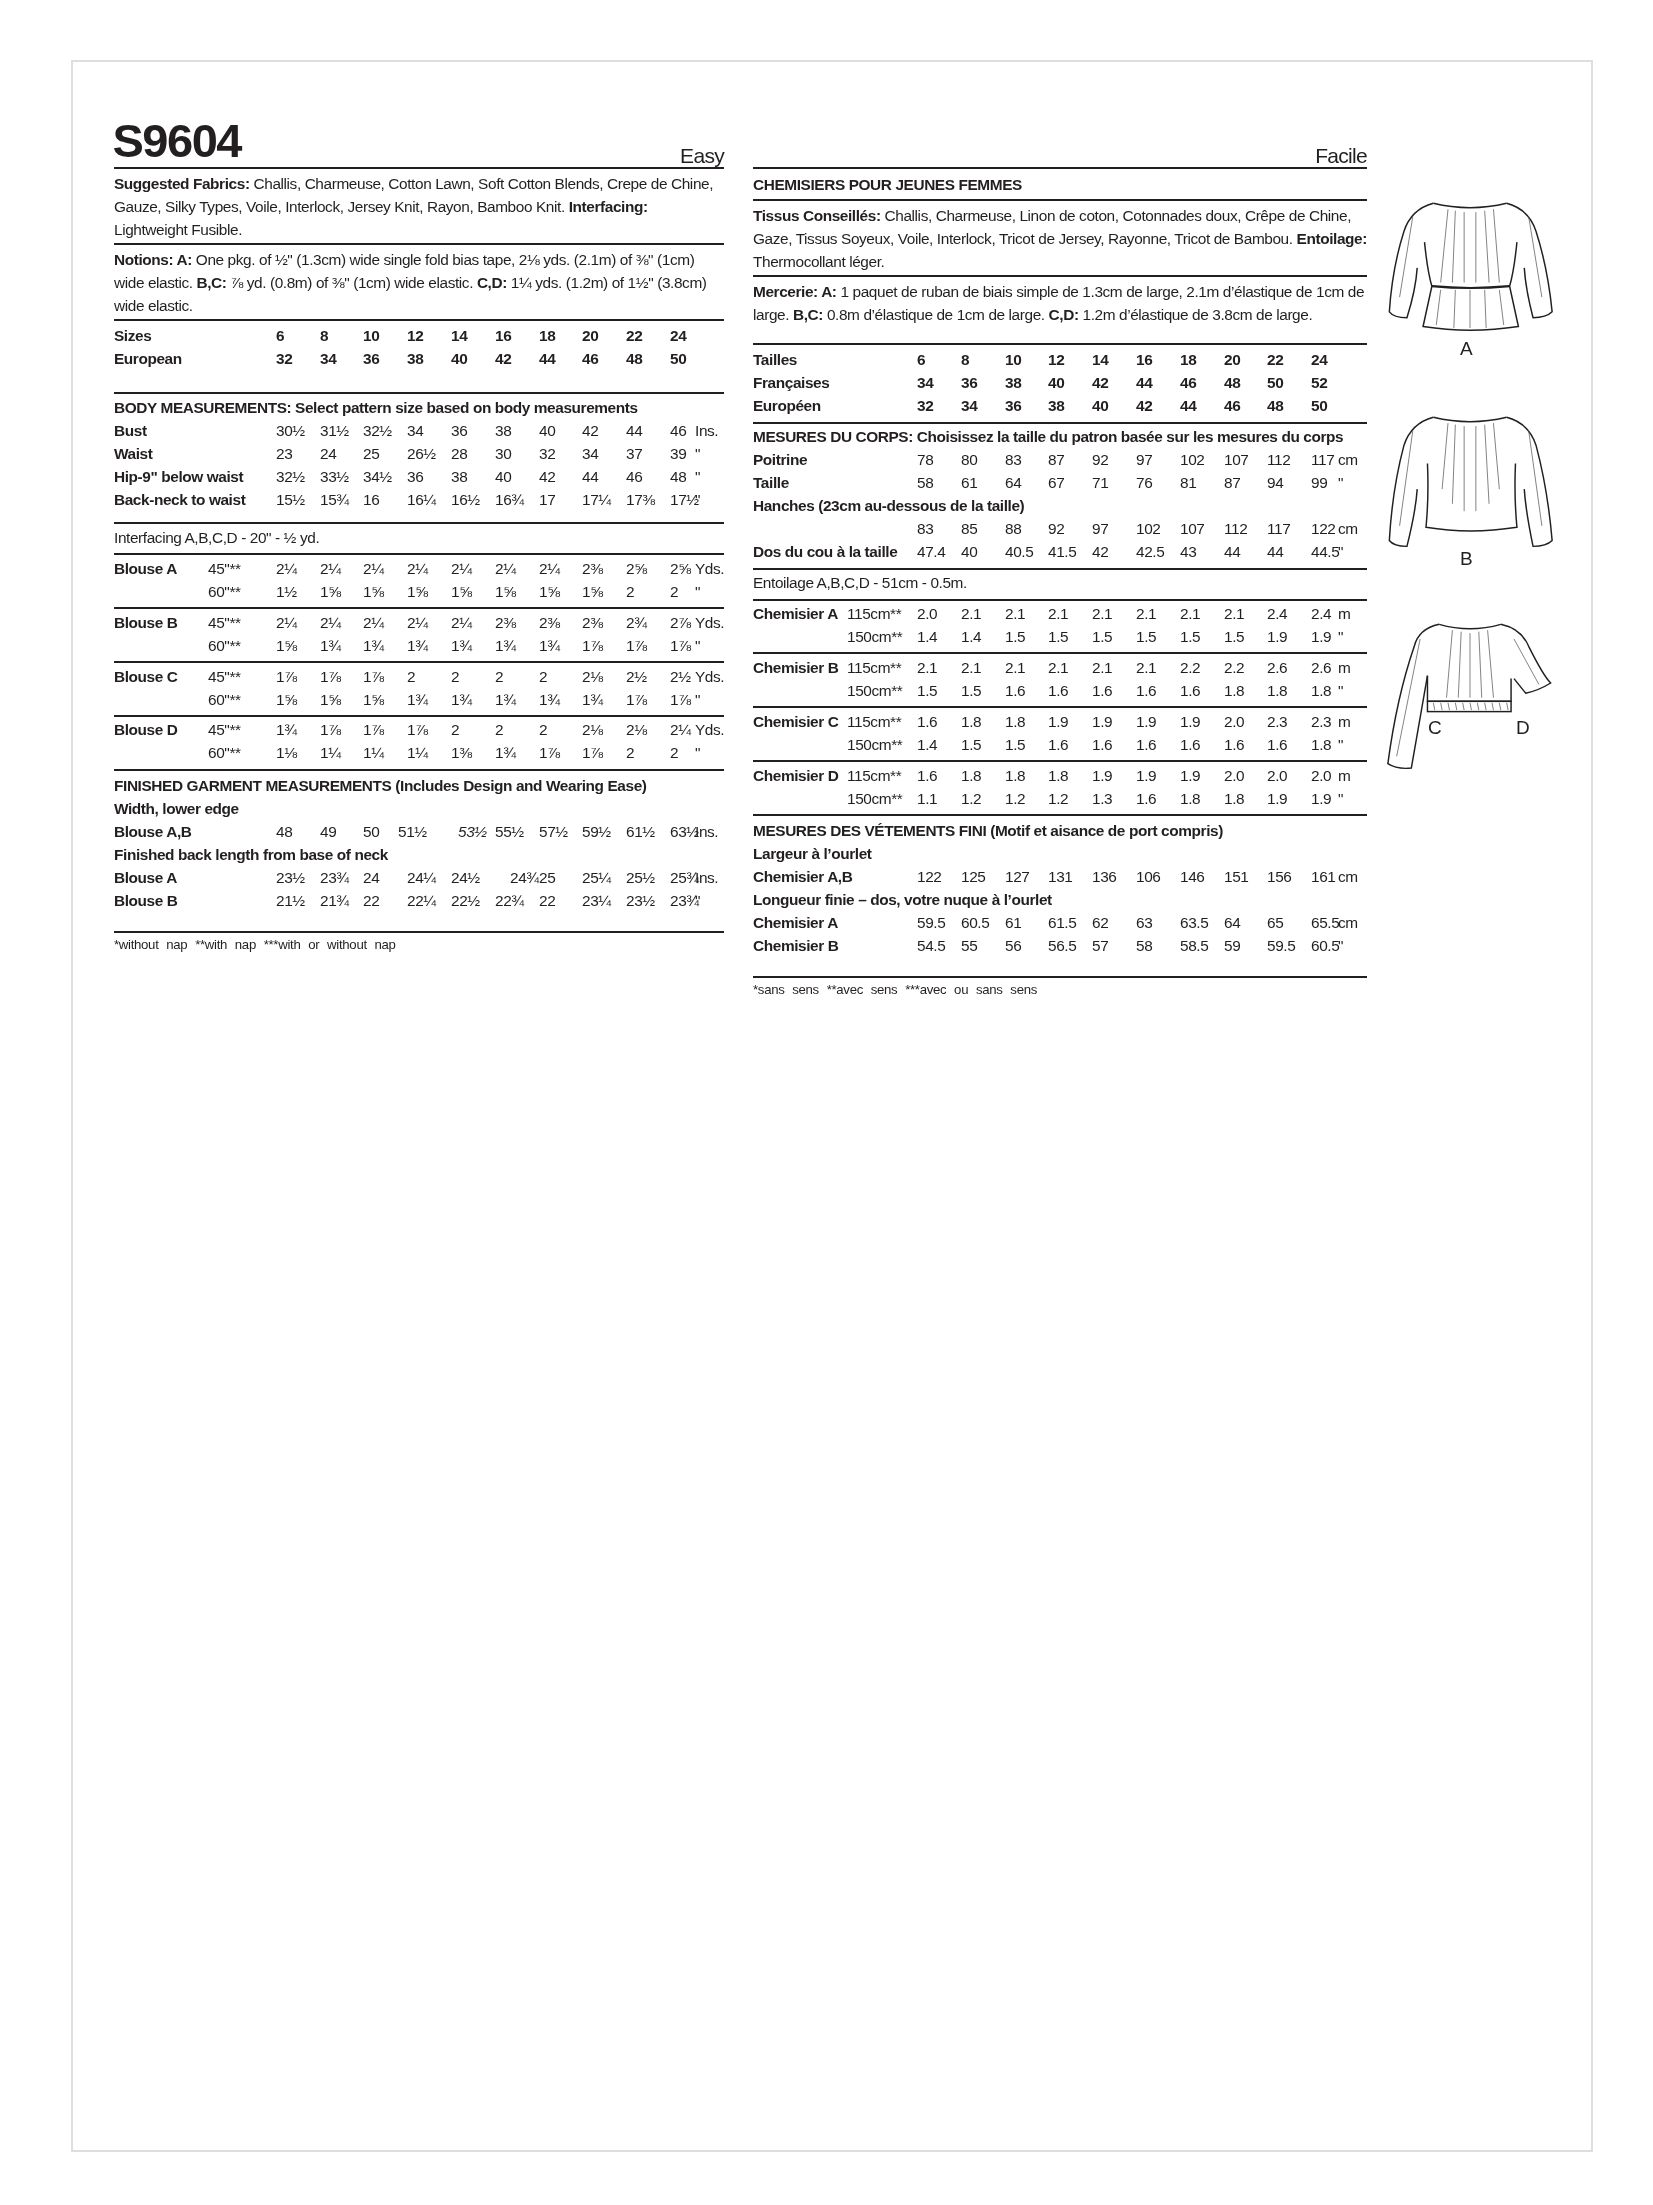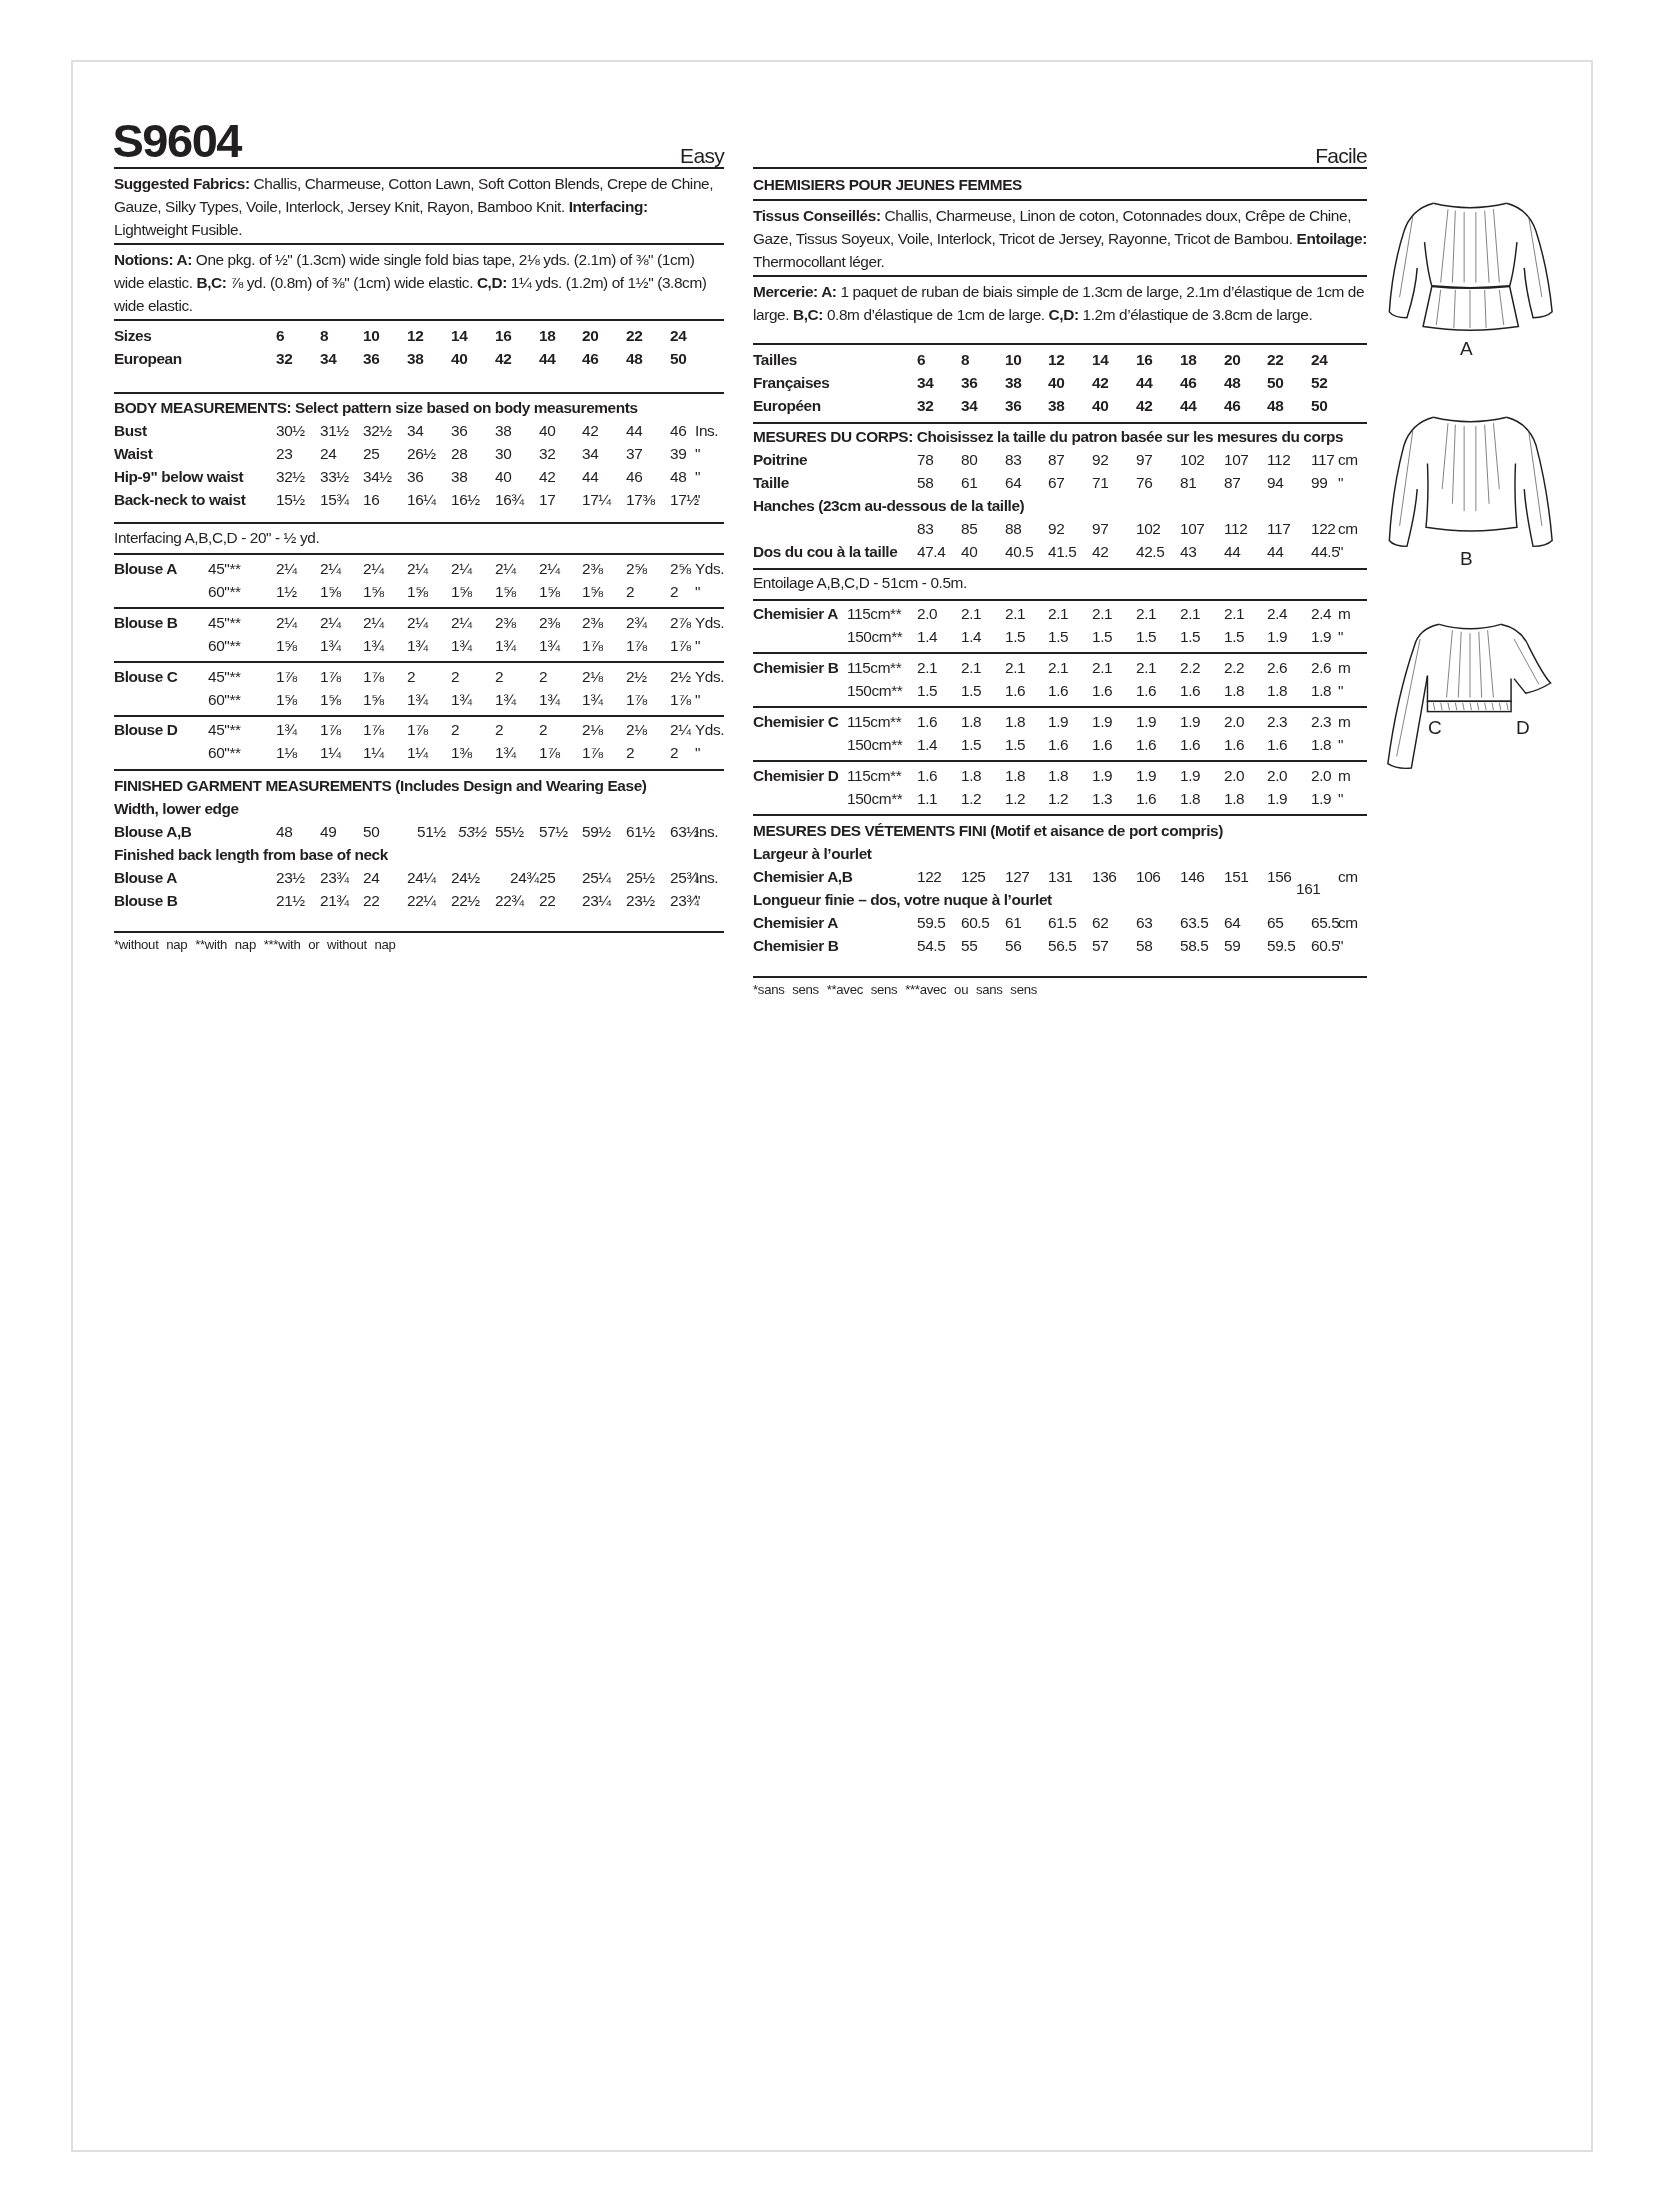--- a/index.html
+++ b/index.html
@@ -271,21 +271,21 @@
     </div>
   <div class="tbl" id="en-finished">
       <div style="height: 2.9px;"></div>
       <div class="row heading"><span class="n">FINISHED GARMENT MEASUREMENTS</span><span class="n"> (Includes Design and Wearing Ease)</span></div>
       <div class="row heading">Width, lower edge</div>
       <div class="row">
         <span class="lbl">Blouse A,B</span>
         <span class="v" style="left: 162px;">48</span>
         <span class="v" style="left: 206px;">49</span>
         <span class="v" style="left: 249px;">50</span>
-        <span class="v" style="left: 303px;">51½</span>
+        <span class="v" style="left: 284px;">51½</span>
         <span class="v" style="left: 344px; font-style: italic;">53½</span>
         <span class="v" style="left: 381px;">55½</span>
         <span class="v" style="left: 425px;">57½</span>
         <span class="v" style="left: 468px;">59½</span>
         <span class="v" style="left: 512px;">61½</span>
         <span class="v" style="left: 556px;">63½</span>
         <span class="u" style="left: 581px;">Ins.</span>
       </div>
       <div class="row heading">Finished back length from base of neck</div>
       <div class="row">
@@ -567,21 +567,21 @@
         <span class="lbl">Chemisier A,B</span>
         <span class="v" style="left: 164px;">122</span>
         <span class="v" style="left: 208px;">125</span>
         <span class="v" style="left: 252px;">127</span>
         <span class="v" style="left: 295px;">131</span>
         <span class="v" style="left: 339px;">136</span>
         <span class="v" style="left: 383px;">106</span>
         <span class="v" style="left: 427px;">146</span>
         <span class="v" style="left: 471px;">151</span>
         <span class="v" style="left: 514px;">156</span>
-        <span class="v" style="left: 543px; margin-top: 12px;">161</span>
+        <span class="v" style="left: 558px;">161</span>
         <span class="u" style="left: 585px;">cm</span>
       </div>
       <div class="row heading">Longueur finie – dos, votre nuque à l’ourlet</div>
       <div class="row">
         <span class="lbl">Chemisier A</span>
         <span class="v" style="left: 164px;">59.5</span>
         <span class="v" style="left: 208px;">60.5</span>
         <span class="v" style="left: 252px;">61</span>
         <span class="v" style="left: 295px;">61.5</span>
         <span class="v" style="left: 339px;">62</span>

